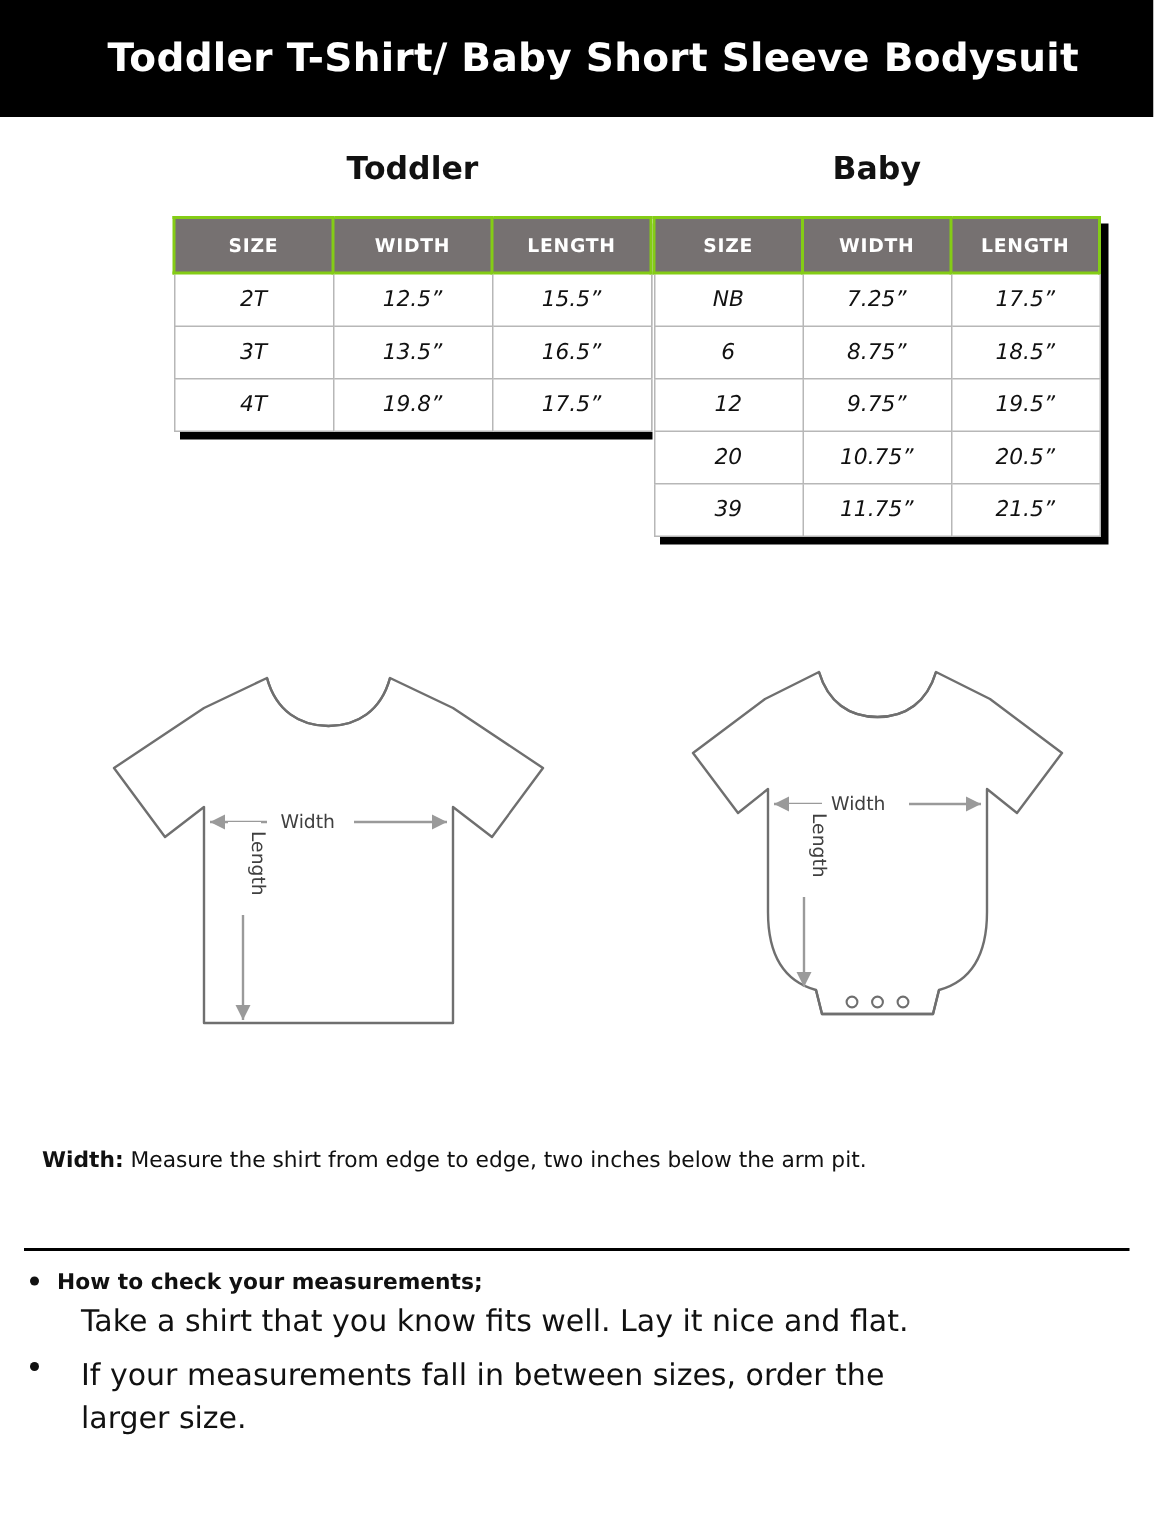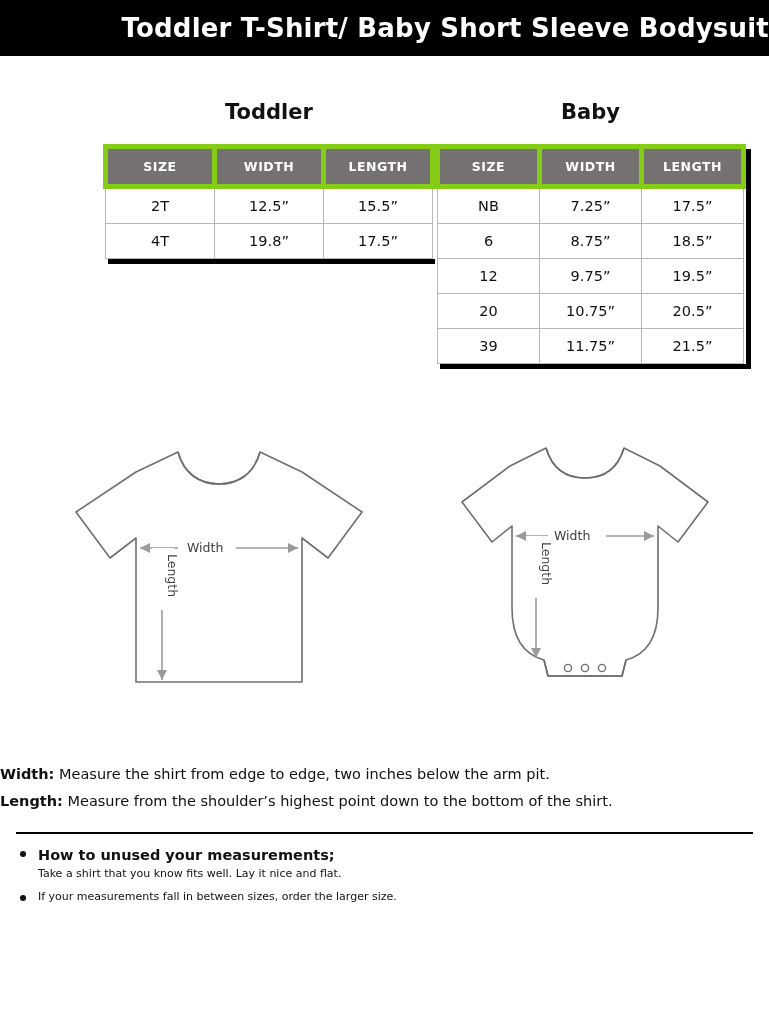--- a/index.html
+++ b/index.html
@@ -21,25 +21,25 @@
     position: relative;
     box-sizing: border-box;
   }
 
   
   .header-bar {
     position: absolute;
     left: 0;
     top: 0;
     width: 769px;
-    height: 56px;
+    height: 78px;
     background: #000000;
     display: flex;
     align-items: center;
-    justify-content: flex-end;
+    justify-content: center;
     padding-left: 22px;
     box-sizing: border-box;
   }
   .header-title {
     color: #ffffff;
     font-size: 26px;
     font-weight: bold;
     letter-spacing: 0.2px;
     font-family: "DejaVu Sans", "Liberation Sans", sans-serif;
   }
@@ -69,30 +69,31 @@
     border-collapse: collapse;
     background: #ffffff;
   }
   table.size-table th {
     background: #767171;
     color: #ffffff;
     font-size: 12.5px;
     font-weight: bold;
     letter-spacing: 0.5px;
     padding: 10px 0;
-    border: 5px solid #84cc16;
+    border: 2px solid #84cc16;
     text-align: center;
   }
   table.size-table td {
     font-size: 14.5px;
     color: #111111;
     padding: 9px 0;
     border: 1px solid #b7b7b7;
     text-align: center;
     background: #ffffff;
+    font-style: italic;
   }
   
   .toddler-table th:nth-child(1), .toddler-table td:nth-child(1) { width: 104px; }
   .toddler-table th:nth-child(2), .toddler-table td:nth-child(2) { width: 104px; }
   .toddler-table th:nth-child(3), .toddler-table td:nth-child(3) { width: 104px; }
   
   .baby-table th:nth-child(1), .baby-table td:nth-child(1) { width: 97px; }
   .baby-table th:nth-child(2), .baby-table td:nth-child(2) { width: 97px; }
   .baby-table th:nth-child(3), .baby-table td:nth-child(3) { width: 97px; }
 
@@ -129,21 +130,21 @@
   .axis-label {
     font-size: 12.5px;
     fill: #3f3f3f;
     font-family: "DejaVu Sans", "Liberation Sans", sans-serif;
   }
 
   
   .notes {
     position: absolute;
     top: 765px;
-    left: 0;
+    left: 28px;
     width: 737px;
   }
   .note-line {
     font-size: 14.5px;
     color: #111111;
     margin-bottom: 9px;
     line-height: 1.25;
   }
   .note-line b { font-weight: bold; }
 
@@ -177,22 +178,23 @@
     top: 6px;
     width: 6px;
     height: 6px;
     border-radius: 50%;
     background: #111111;
   }
   .bullet-item .strong {
     font-weight: bold;
   }
   .bullet-sub {
-    font-size: 11px;
+    font-size: 20px;
     line-height: 1.45;
+    margin-left: 16px;
   }
 
   
   .logo {
     position: absolute;
     right: 18px;
     bottom: 22px;
     width: 170px;
     height: 105px;
   }
@@ -228,20 +230,25 @@
               <th>SIZE</th>
               <th>WIDTH</th>
               <th>LENGTH</th>
             </tr>
           </thead>
           <tbody>
             <tr>
               <td>2T</td>
               <td>12.5”</td>
               <td>15.5”</td>
+            </tr>
+            <tr>
+              <td>3T</td>
+              <td>13.5”</td>
+              <td>16.5”</td>
             </tr>
             <tr>
               <td>4T</td>
               <td>19.8”</td>
               <td>17.5”</td>
             </tr>
           </tbody>
         </table>
       </div>
     </div>
@@ -346,33 +353,29 @@
       <text class="axis-label" x="102" y="112" transform="rotate(90 102 112)">Length</text>
     </svg>
 
   </div>
 
   <div class="notes">
     <div class="note-line">
       <b>Width:</b>
       <span>Measure the shirt from edge to edge, two inches below the arm pit.</span>
     </div>
-    <div class="note-line">
-      <b>Length:</b>
-      <span>Measure from the shoulder’s highest point down to the bottom of the shirt.</span>
-    </div>
   </div>
 
   <div class="divider"></div>
 
   <div class="bullets">
 
     <div class="bullet-item">
       <span class="dot"></span>
-      <div class="strong">How to unused your measurements;</div>
+      <div class="strong">How to check your measurements;</div>
       <div class="bullet-sub">Take a shirt that you know fits well. Lay it nice and flat.</div>
     </div>
 
 
     <div class="bullet-item">
       <span class="dot"></span>
       <div class="bullet-sub">If your measurements fall in between sizes, order the larger size.</div>
     </div>
 
   </div>

